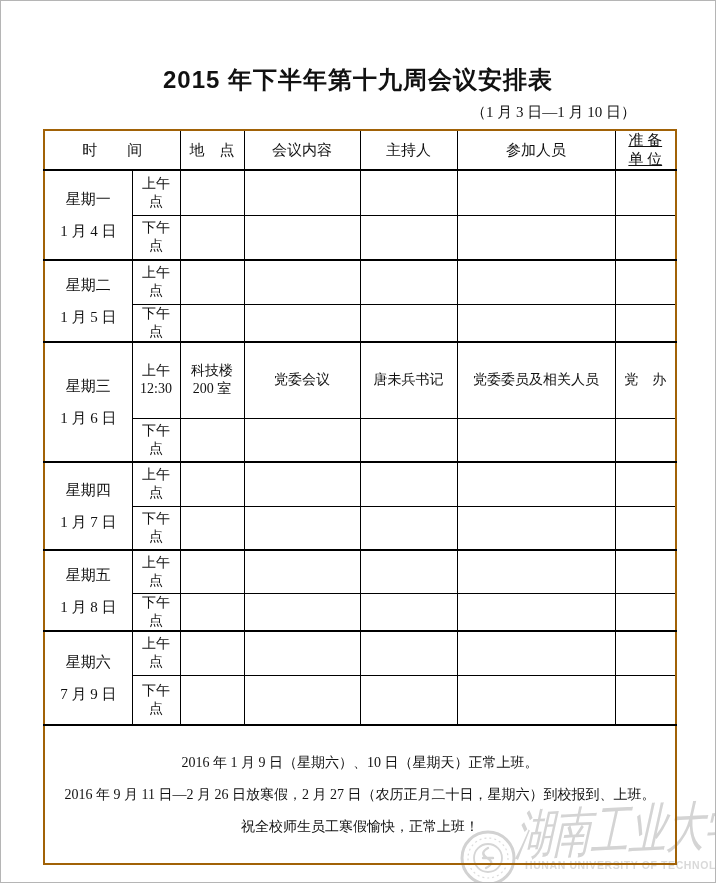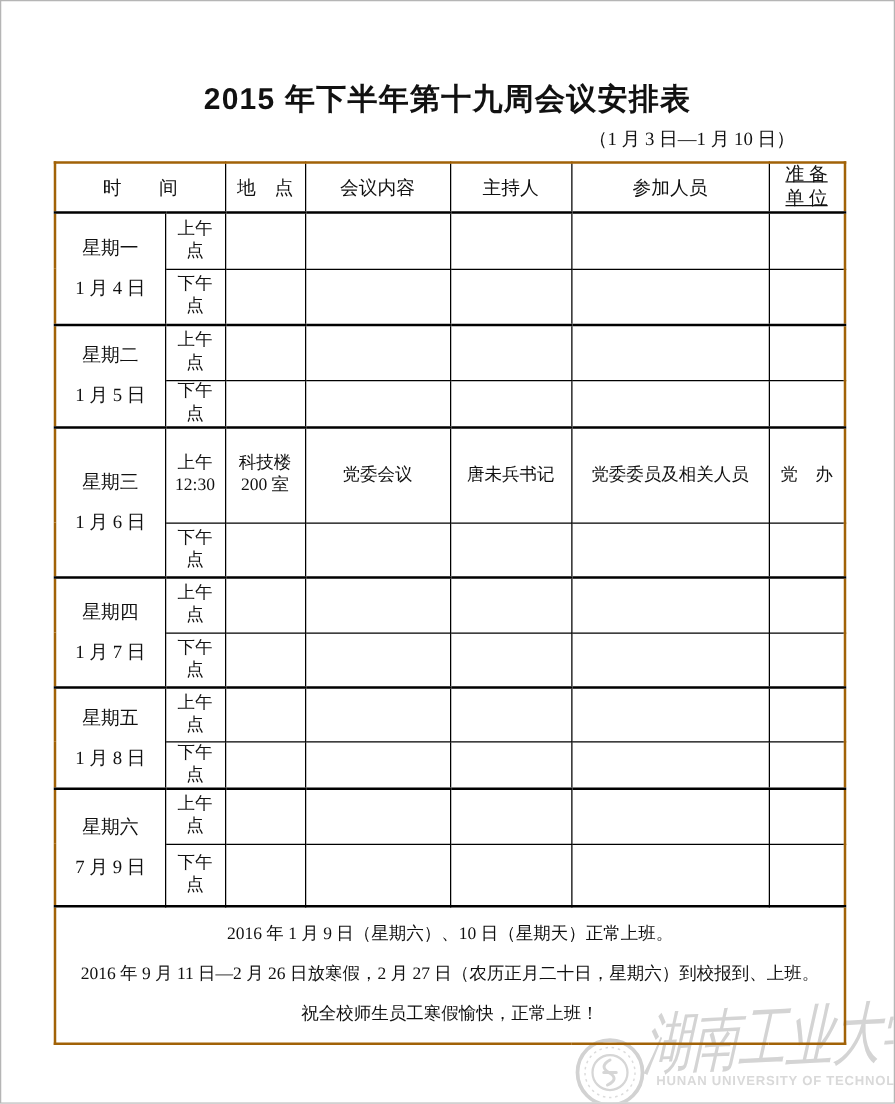--- a/index.html
+++ b/index.html
@@ -313,21 +313,21 @@
       <td class="loc-cell">
         <div></div>
         <div></div>
       </td>
       <td></td>
       <td></td>
       <td></td>
       <td></td>
     </tr>
 
-    <tr class="block-start" style="height:110px">
+    <tr class="block-start" style="height:139px">
       <td class="notes-cell" colspan="7">
         <p>2016 年 1 月 9 日（星期六）、10 日（星期天）正常上班。</p>
         <p>2016 年 9 月 11 日—2 月 26 日放寒假，2 月 27 日（农历正月二十日，星期六）到校报到、上班。</p>
         <p>祝全校师生员工寒假愉快，正常上班！</p>
       </td>
     </tr>
   </tbody>
     </table>
 
 </div>

